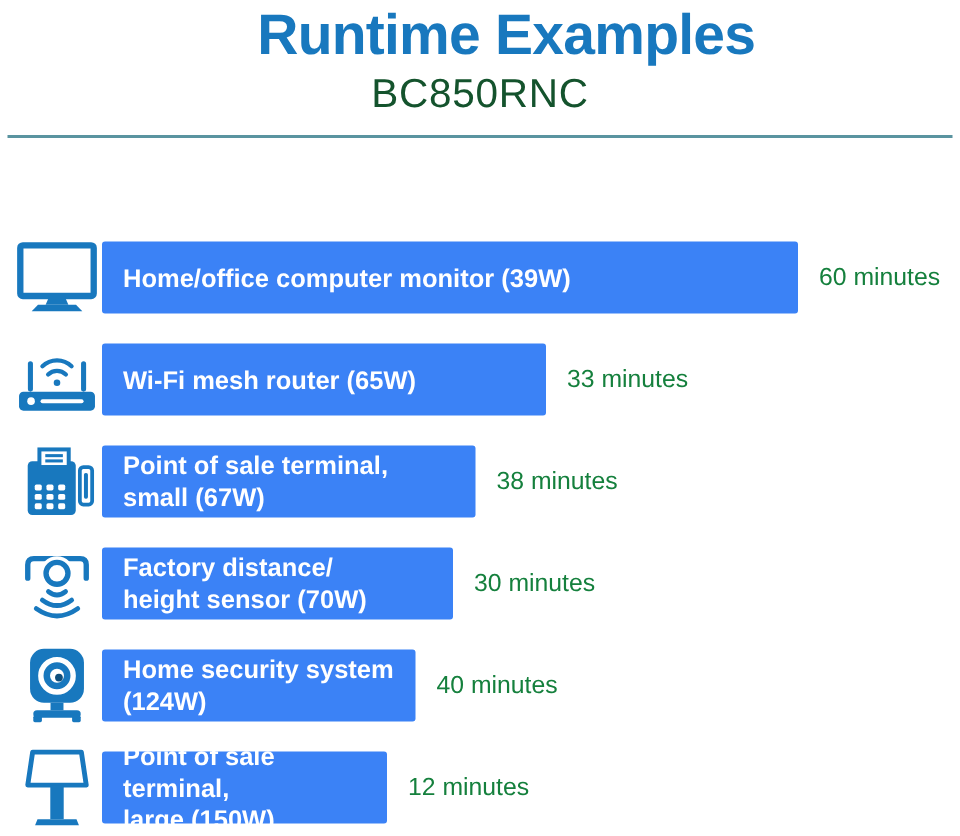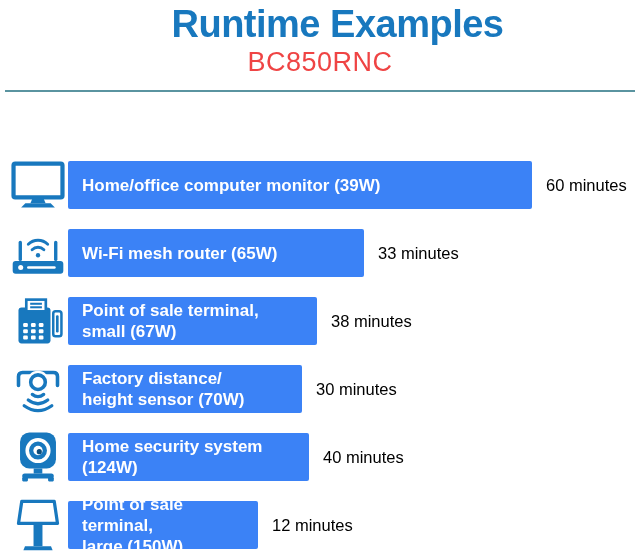--- a/index.html
+++ b/index.html
@@ -19,21 +19,21 @@
     line-height: 1.1;
     font-weight: bold;
     letter-spacing: -0.5px;
     color: #1878be;
     padding-left: 35px;
   }
   .subtitle {
     text-align: center;
     font-size: 27px;
     line-height: 1.1;
-    color: #ef4444;
+    color: #14532d;
     letter-spacing: 0.5px;
     margin-top: 2px;
   }
   .divider {
     margin: 13px 5px 0 5px;
     border-top: 2px solid #5a94a0;
   }
   .rows { margin-top: 69px; }
   .row {
     display: flex;
@@ -64,21 +64,21 @@
     font-size: 17px;
     line-height: 21px;
     padding: 0 10px 0 14px;
     white-space: pre-line;
   }
   .runtime {
     flex: none;
     align-self: center;
     margin-left: 14px;
     font-size: 16.5px;
-    color: #000000;
+    color: #15803d;
     white-space: nowrap;
   }
   
   .f  { fill: #1878be; }
   .fw { fill: #ffffff; }
   .fd { fill: #0e4e7c; }
   .s  { stroke: #1878be; fill: none; }
   .sw { stroke: #ffffff; fill: none; }
   .sfw { stroke: #1878be; fill: #ffffff; }
   .rnd { stroke-linecap: round; stroke-linejoin: round; }
@@ -178,21 +178,21 @@
           <rect class="f" x="7" y="2" width="50" height="50" rx="13"></rect>
           <circle class="sw" cx="32" cy="27" r="15" stroke-width="5"></circle>
           <circle class="fw" cx="32" cy="27" r="6.5"></circle>
           <circle class="fd" cx="33.8" cy="28.6" r="3.6"></circle>
           <rect class="f" x="26" y="52" width="12" height="7"></rect>
           <rect class="f" x="10" y="59" width="44" height="7" rx="3.5"></rect>
           <rect class="f" x="10" y="64" width="8" height="6" rx="1.5"></rect>
           <rect class="f" x="46" y="64" width="8" height="6" rx="1.5"></rect>
         </svg>
       </div>
-      <div class="bar" style="width: 241px;">
+      <div class="bar" style="width: 209px;">
         <div class="bar-label">Home security system
 (124W)</div>
       </div>
       <div class="runtime">40 minutes</div>
     </div>
 
     <div class="row">
       <div class="icon-cell">
         <svg width="52" height="52" viewBox="0 0 64 64" aria-hidden="true">
           <polygon class="sfw" points="12,3 52,3 56,30 8,30" stroke-width="4" stroke-linejoin="round"></polygon>

